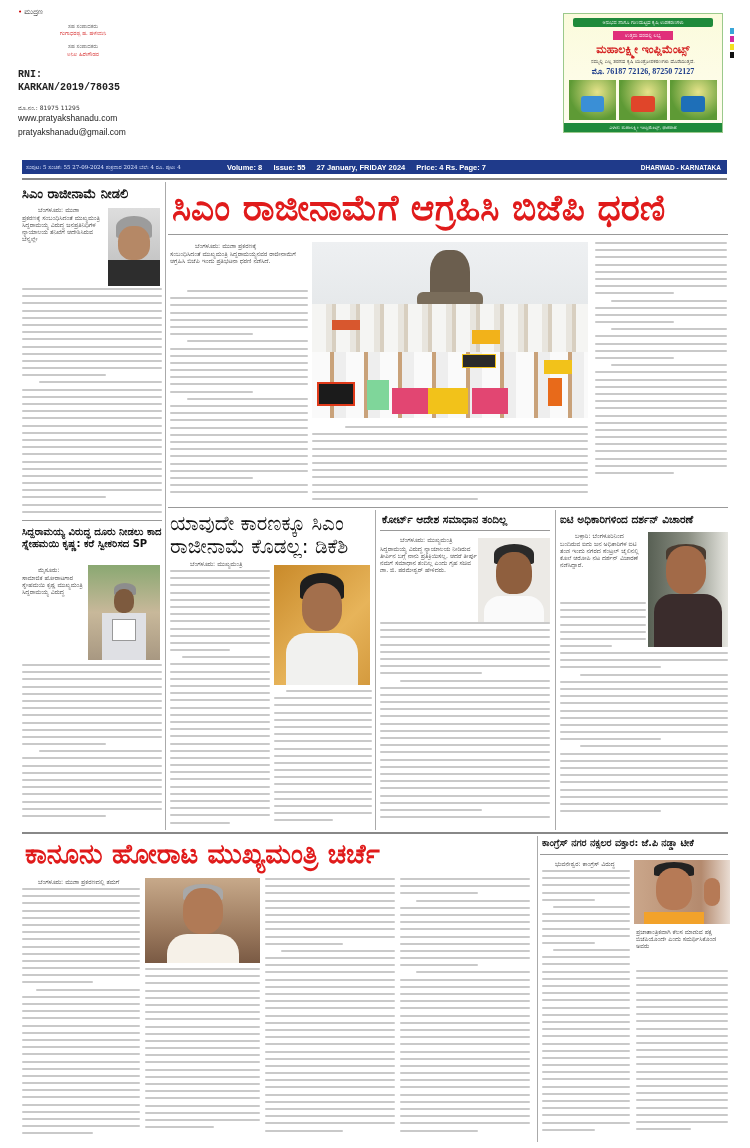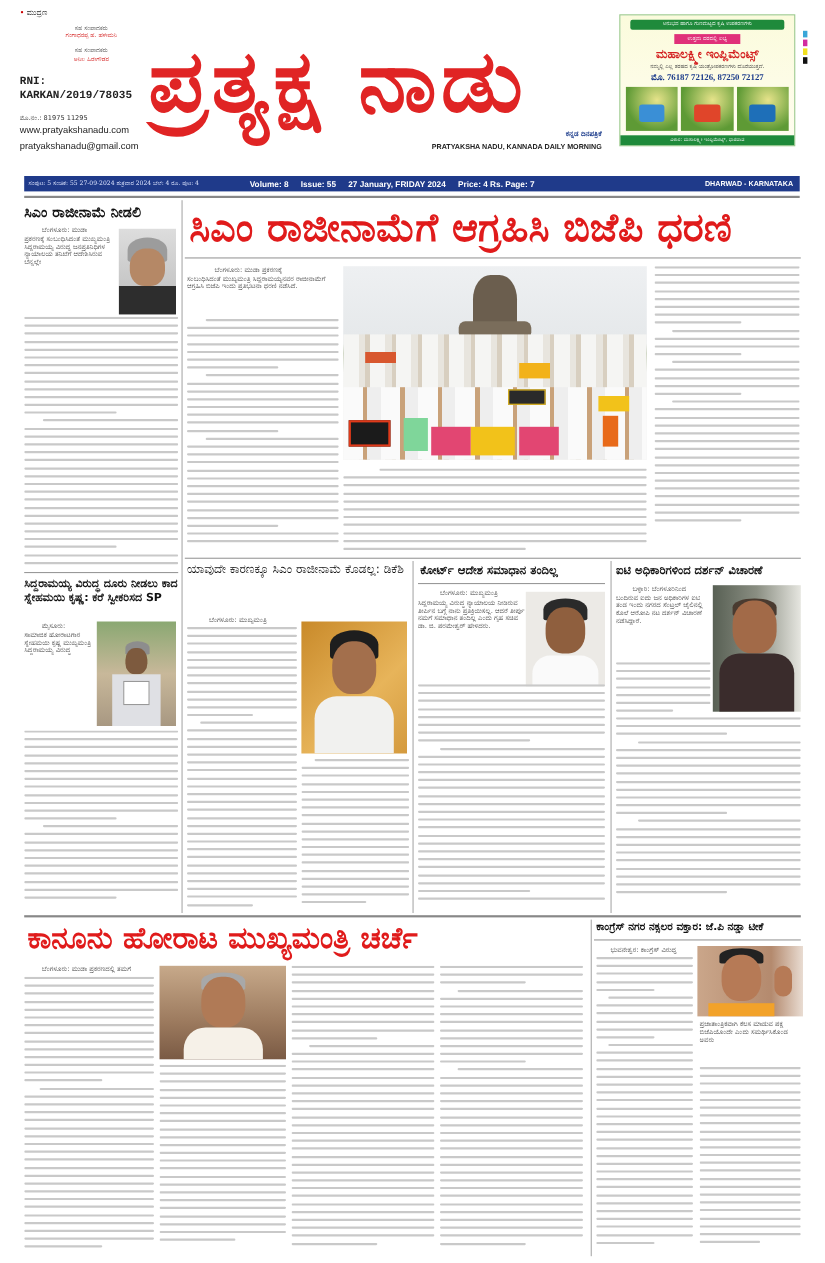--- a/index.html
+++ b/index.html
@@ -70,25 +70,20 @@
     <div class="small-label">ಸಹ ಸಂಪಾದಕರು</div>
     <div class="red-name">ಗಂಗಾಧರಪ್ಪ ಹ. ಹಳೇಮನಿ</div>
     <div class="small-label">ಸಹ ಸಂಪಾದಕರು</div>
     <div class="red-name">ಅನಿಲ ಹಿರೇಗೌಡರ</div>
     <div class="rni">RNI: KARKAN/2019/78035</div>
     <div class="phone">ಮೊ.ನಂ.: 81975 11295</div>
     <div class="web">www.pratyakshanadu.com</div>
     <div class="web">pratyakshanadu@gmail.com</div>
   </div>
 
-  <div class="logo">
-    <div class="logo-text">ಪ್ರತ್ಯಕ್ಷ ನಾಡು</div>
-    <div class="logo-sub">ಕನ್ನಡ ದಿನಪತ್ರಿಕೆ</div>
-    <div class="logo-sub2">PRATYAKSHA NADU, KANNADA DAILY MORNING</div>
-  </div>
 
   <div class="ad">
     <div class="ad-top">ಅನುಭವ ಹಾಗೂ ಗುಣಮಟ್ಟದ ಕೃಷಿ ಉಪಕರಣಗಳು</div>
     <div class="ad-pink">ಉತ್ತಮ ದರದಲ್ಲಿ ಲಭ್ಯ</div>
     <div class="ad-title">ಮಹಾಲಕ್ಷ್ಮೀ ಇಂಪ್ಲಿಮೆಂಟ್ಸ್</div>
     <div class="ad-desc">ನಮ್ಮಲ್ಲಿ ಎಲ್ಲ ತರಹದ ಕೃಷಿ ಯಂತ್ರೋಪಕರಣಗಳು ದೊರೆಯುತ್ತವೆ.</div>
     <div class="ad-phone">ಮೊ. 76187 72126, 87250 72127</div>
     <div class="ad-imgs">
       <div class="ad-img">
           <div class="machine" style="background:#3a8fd6;"></div>
@@ -299,21 +294,21 @@
     <div class="ln"></div>
     <div class="ln"></div>
     <div class="ln"></div>
     <div class="ln"></div>
     <div class="ln"></div>
     <div class="ln"></div>
     <div class="ln"></div>
     <div class="ln s"></div>
 </div>
 
-<div class="h-black" style="left:170px; top:512px; width:205px; font-size:11px; font-weight:normal;">ಯಾವುದೇ ಕಾರಣಕ್ಕೂ ಸಿಎಂ ರಾಜೀನಾಮೆ ಕೊಡಲ್ಲ: ಡಿಕೆಶಿ</div>
+<div class="h-black" style="left:170px; top:512px; width:205px; font-size:20px; font-weight:normal;">ಯಾವುದೇ ಕಾರಣಕ್ಕೂ ಸಿಎಂ ರಾಜೀನಾಮೆ ಕೊಡಲ್ಲ: ಡಿಕೆಶಿ</div>
 <div class="snippet" style="position:absolute; left:190px; top:560px; width:80px;">ಬೆಂಗಳೂರು: ಮುಖ್ಯಮಂತ್ರಿ</div>
 <div class="txt" style="left:170px; top:570px; width:100px; height:260px;">
   <div class="ln"></div>
     <div class="ln"></div>
     <div class="ln"></div>
     <div class="ln"></div>
     <div class="ln"></div>
     <div class="ln"></div>
     <div class="ln"></div>
     <div class="ln"></div>

